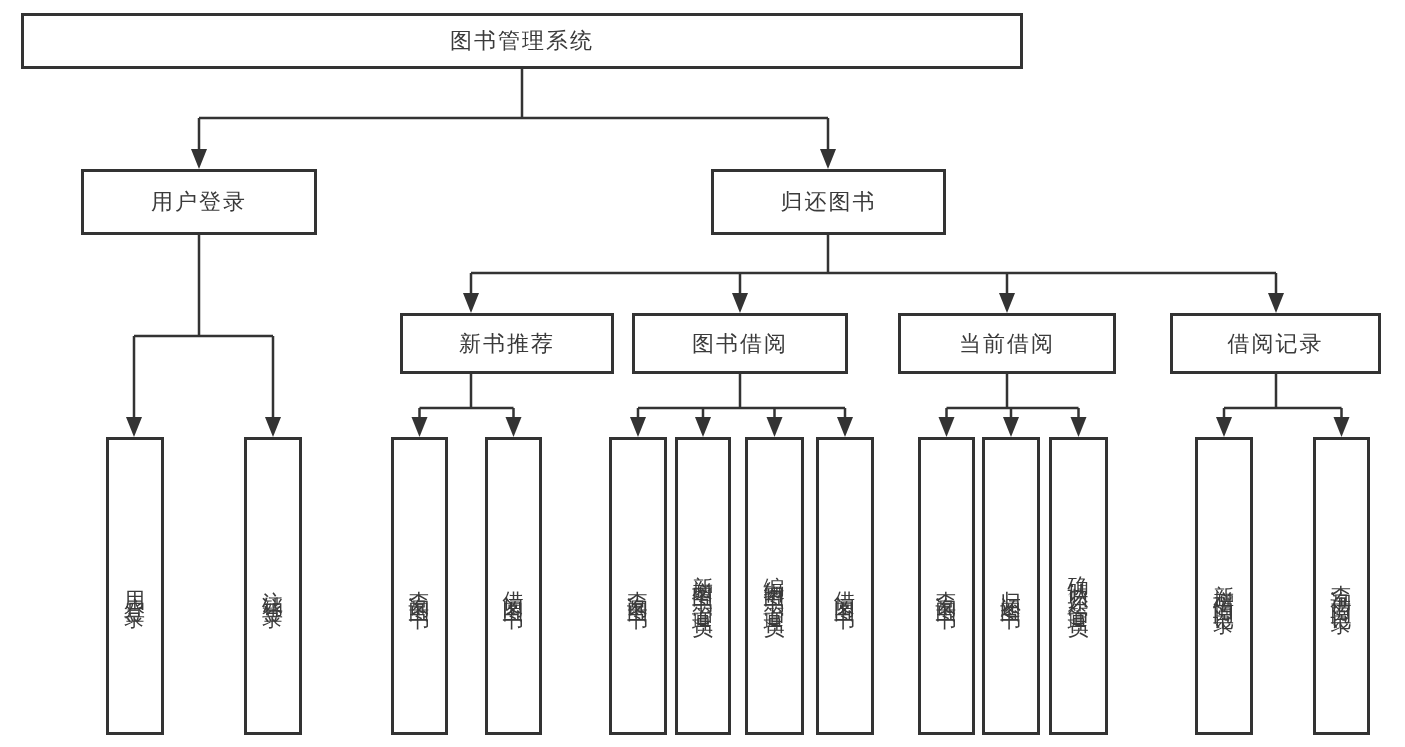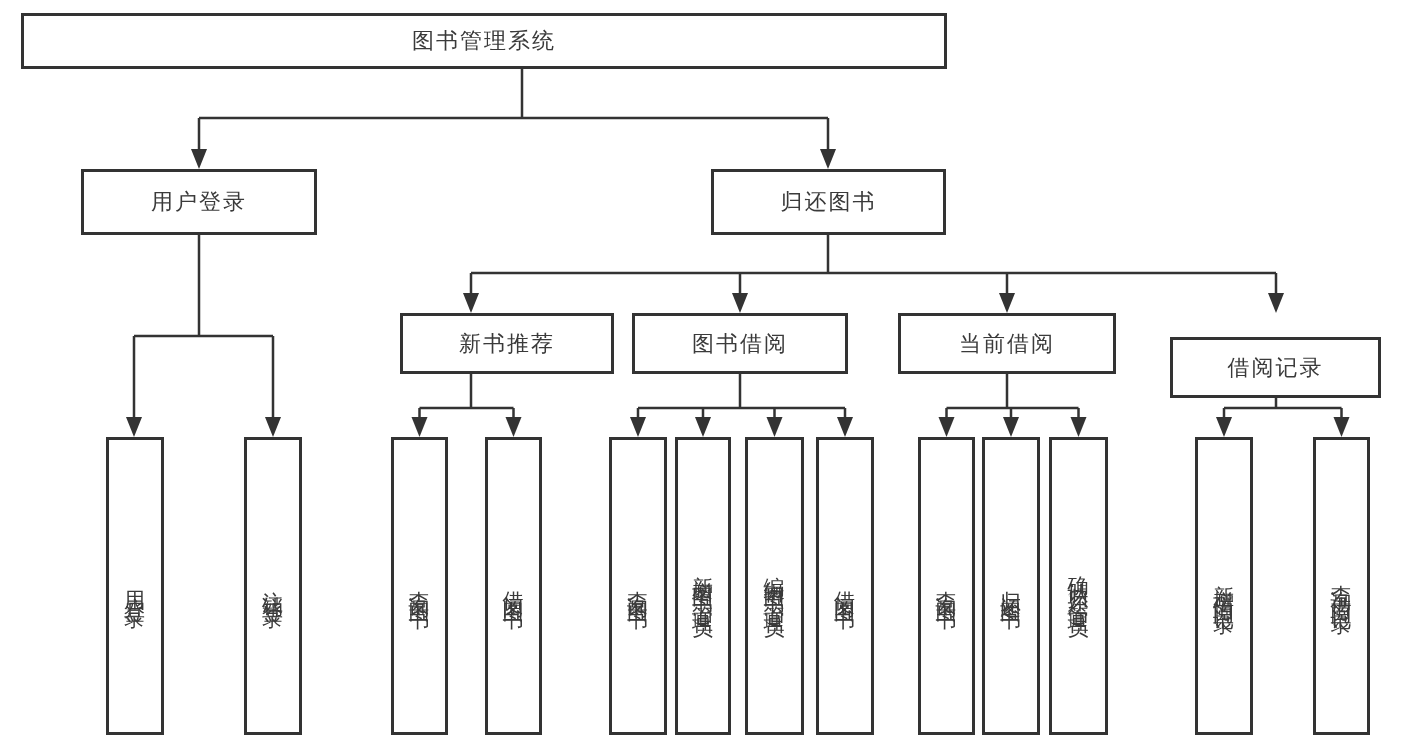--- a/index.html
+++ b/index.html
@@ -86,29 +86,29 @@
       <polygon points="1003,417 1019,417 1011,437"></polygon>
       <polygon points="1070.5,417 1086.5,417 1078.5,437"></polygon>
     </g>
     <g>
       <path d="M1276,374 V408 M1224,408 H1341.5 M1224,408 V417 M1341.5,408 V417"></path>
       <polygon points="1216,417 1232,417 1224,437"></polygon>
       <polygon points="1333.5,417 1349.5,417 1341.5,437"></polygon>
     </g>
   </svg>
 
-  <div class="box h-box" style="left:21px;top:13px;width:926px;height:56px;">图书管理系统</div>
+  <div class="box h-box" style="left:21px;top:13px;width:1002px;height:56px;">图书管理系统</div>
 
   <div class="box h-box" style="left:81px;top:169px;width:236px;height:66px;">用户登录</div>
   <div class="box h-box" style="left:711px;top:169px;width:235px;height:66px;">归还图书</div>
 
   <div class="box h-box" style="left:364px;top:313px;width:214px;height:61px;margin-left:36px;">新书推荐</div>
   <div class="box h-box" style="left:632px;top:313px;width:216px;height:61px;text-align:center;">图书借阅</div>
   <div class="box h-box" style="left:898px;top:313px;width:218px;height:61px;">当前借阅</div>
-  <div class="box h-box" style="left:1170px;top:313px;width:211px;height:61px;margin-top:24px;">借阅记录</div>
+  <div class="box h-box" style="left:1170px;top:313px;width:211px;height:61px;">借阅记录</div>
 
   <div class="box v-box" style="left:106px;top:437px;width:58px;height:298px;">用户登录</div>
   <div class="box v-box" style="left:244px;top:437px;width:58px;height:298px;">注销登录</div>
 
   <div class="box v-box" style="left:391px;top:437px;width:57px;height:298px;">查询图书</div>
   <div class="box v-box" style="left:485px;top:437px;width:57px;height:298px;">借阅图书</div>
 
   <div class="box v-box" style="left:609px;top:437px;width:58px;height:298px;">查询图书</div>
   <div class="box v-box" style="left:675px;top:437px;width:56px;height:298px;">新增图书（管理员）</div>
   <div class="box v-box" style="left:745px;top:437px;width:59px;height:298px;">编辑图书（管理员）</div>

